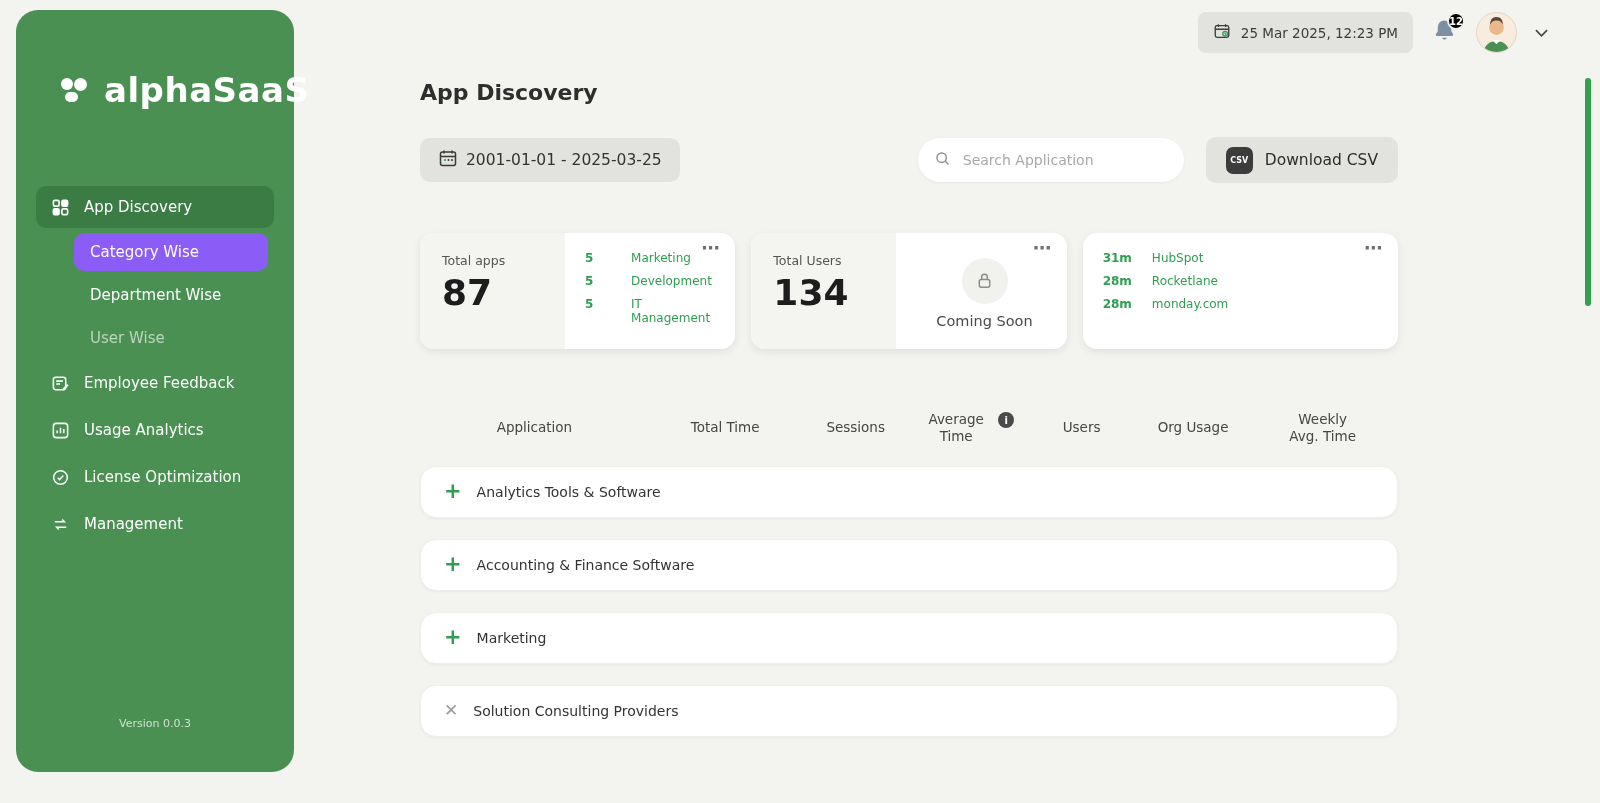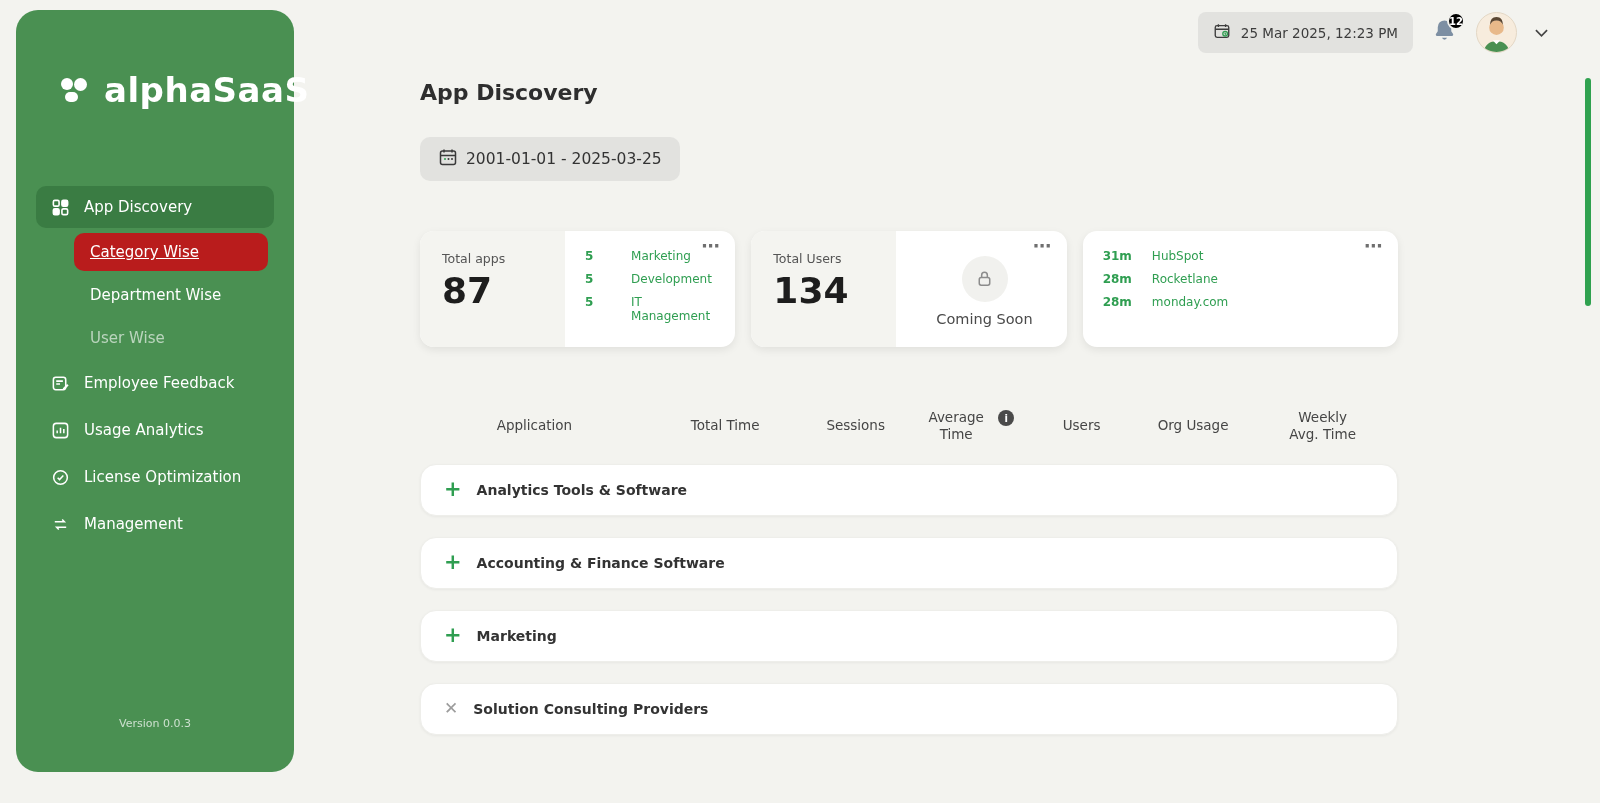--- a/index.html
+++ b/index.html
@@ -20,21 +20,21 @@
   .logo-text { font-size:34px; font-weight:600; letter-spacing:.5px; }
   .menu { margin-top:76px; }
   .item {
     display:flex; align-items:center; gap:14px;
     margin:5px 20px; padding:11px 14px; border-radius:10px;
     font-size:15px; cursor:pointer; color:#fff;
   }
   .item .s-icon { width:20px; height:20px; display:flex; align-items:center; justify-content:center; }
   .item.active { background:#3a7c43; }
   .item.sub { margin-left:58px; margin-right:26px; padding:10px 16px; }
-  .item.sub.active { background:#b91c1c;text-decoration:underline; }
+  .item.sub.active { background:#8b5cf6; }
   .item.dim { color:rgba(255,255,255,.62); }
   .version {
     position:absolute; bottom:42px; width:100%; text-align:center;
     font-size:11px; color:rgba(255,255,255,.72);
   }
   
   .topbar { position:absolute; top:12px; right:52px; display:flex; align-items:center; gap:18px; }
   .date-badge {
     background:#e2e2df; border-radius:8px; padding:10px 15px;
     display:flex; align-items:center; gap:10px; font-size:13.5px; color:#3c3c3c;
@@ -120,21 +120,21 @@
     margin-top:1px; cursor:pointer; font-style:normal;
   }
   .row {
     margin-top:21px; height:52px; background:#fff; border:1px solid #eeeeea;
     border-radius:16px; padding:0 23px; display:flex; align-items:center; gap:15px;
     box-shadow:0 1px 3px rgba(0,0,0,.05); cursor:pointer;
   }
   .row:first-of-type { margin-top:32px; }
   .expand-plus { color:#2f9e51; font-size:21px; font-weight:700; line-height:1; }
   .expand-x { color:#9c9c9c; font-size:17px; font-weight:700; line-height:1; }
-  .row-name { font-size:14px; font-weight:700; color:#333; }
+  .row-name { font-size:14px; font-weight:400; color:#333; }
   
   .scrollbar { position:absolute; right:9px; top:78px; width:6px; height:228px; background:#2fa14f; border-radius:3px; cursor:pointer; }
 </style>
 </head>
 <body>
 
 <div class="sidebar">
   <div class="logo-row">
     <span class="logo-mark">
       <svg viewBox="0 0 34 34" width="34" height="34">
@@ -262,20 +262,36 @@
           <rect x="2.5" y="4" width="15" height="13.5" rx="2"></rect>
           <path d="M6 2.5v3M14 2.5v3M2.5 8.5h15"></path>
           <circle cx="7" cy="12" r="1" fill="#2f9e51" stroke="none"></circle>
           <circle cx="10.5" cy="12" r="1" fill="#3a3a3a" stroke="none"></circle>
           <circle cx="14" cy="12" r="1" fill="#3a3a3a" stroke="none"></circle>
         </svg>
       </span>
       <span>2001-01-01 - 2025-03-25</span>
     </button>
 
+    <div class="right-controls">
+      <div class="search">
+        <span>
+          <svg viewBox="0 0 20 20" width="17" height="17" fill="none" stroke="#8f8f8d" stroke-width="1.7">
+            <circle cx="9" cy="9" r="5.5"></circle>
+            <path d="M13.2 13.2L17 17"></path>
+          </svg>
+        </span>
+        <input type="text" placeholder="Search Application" style="">
+      </div>
+
+      <button class="download">
+        <span class="csv-chip">CSV</span>
+        <span>Download CSV</span>
+      </button>
+    </div>
   </div>
 
   <div class="stats">
 
     <div class="card">
       <div class="card-left">
         <div class="card-label">Total apps</div>
         <div class="card-value">87</div>
       </div>
       <div class="card-right">

